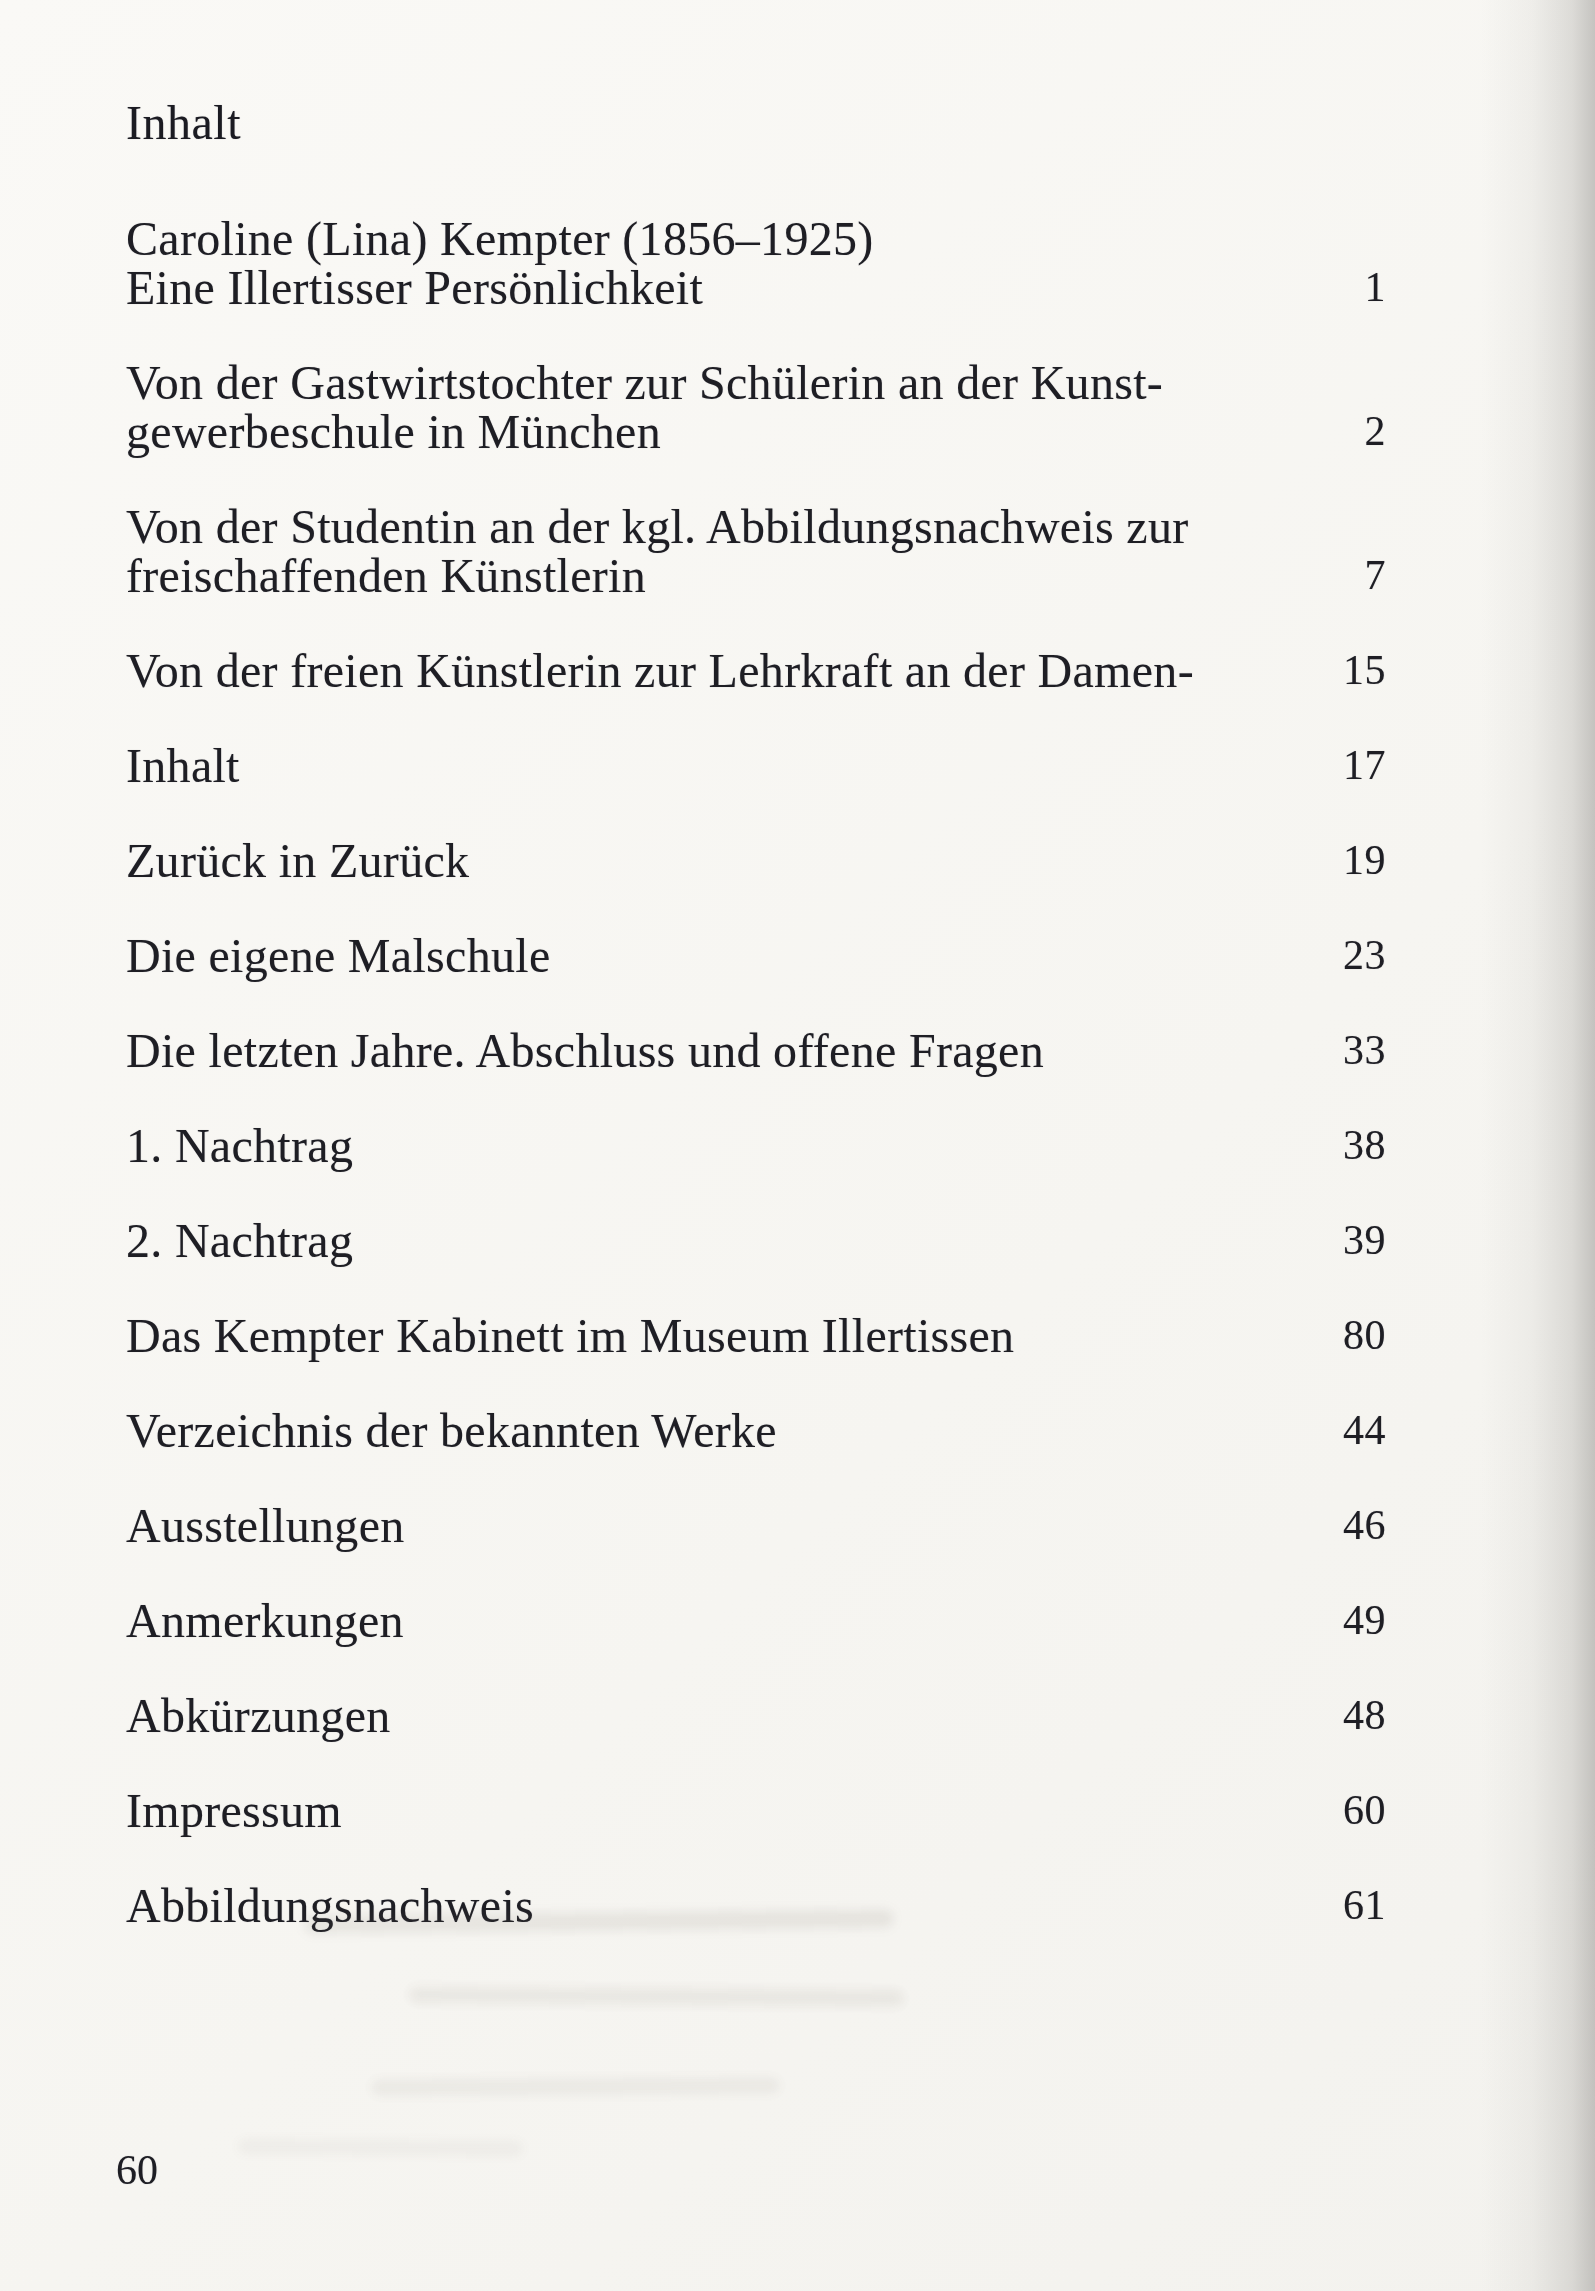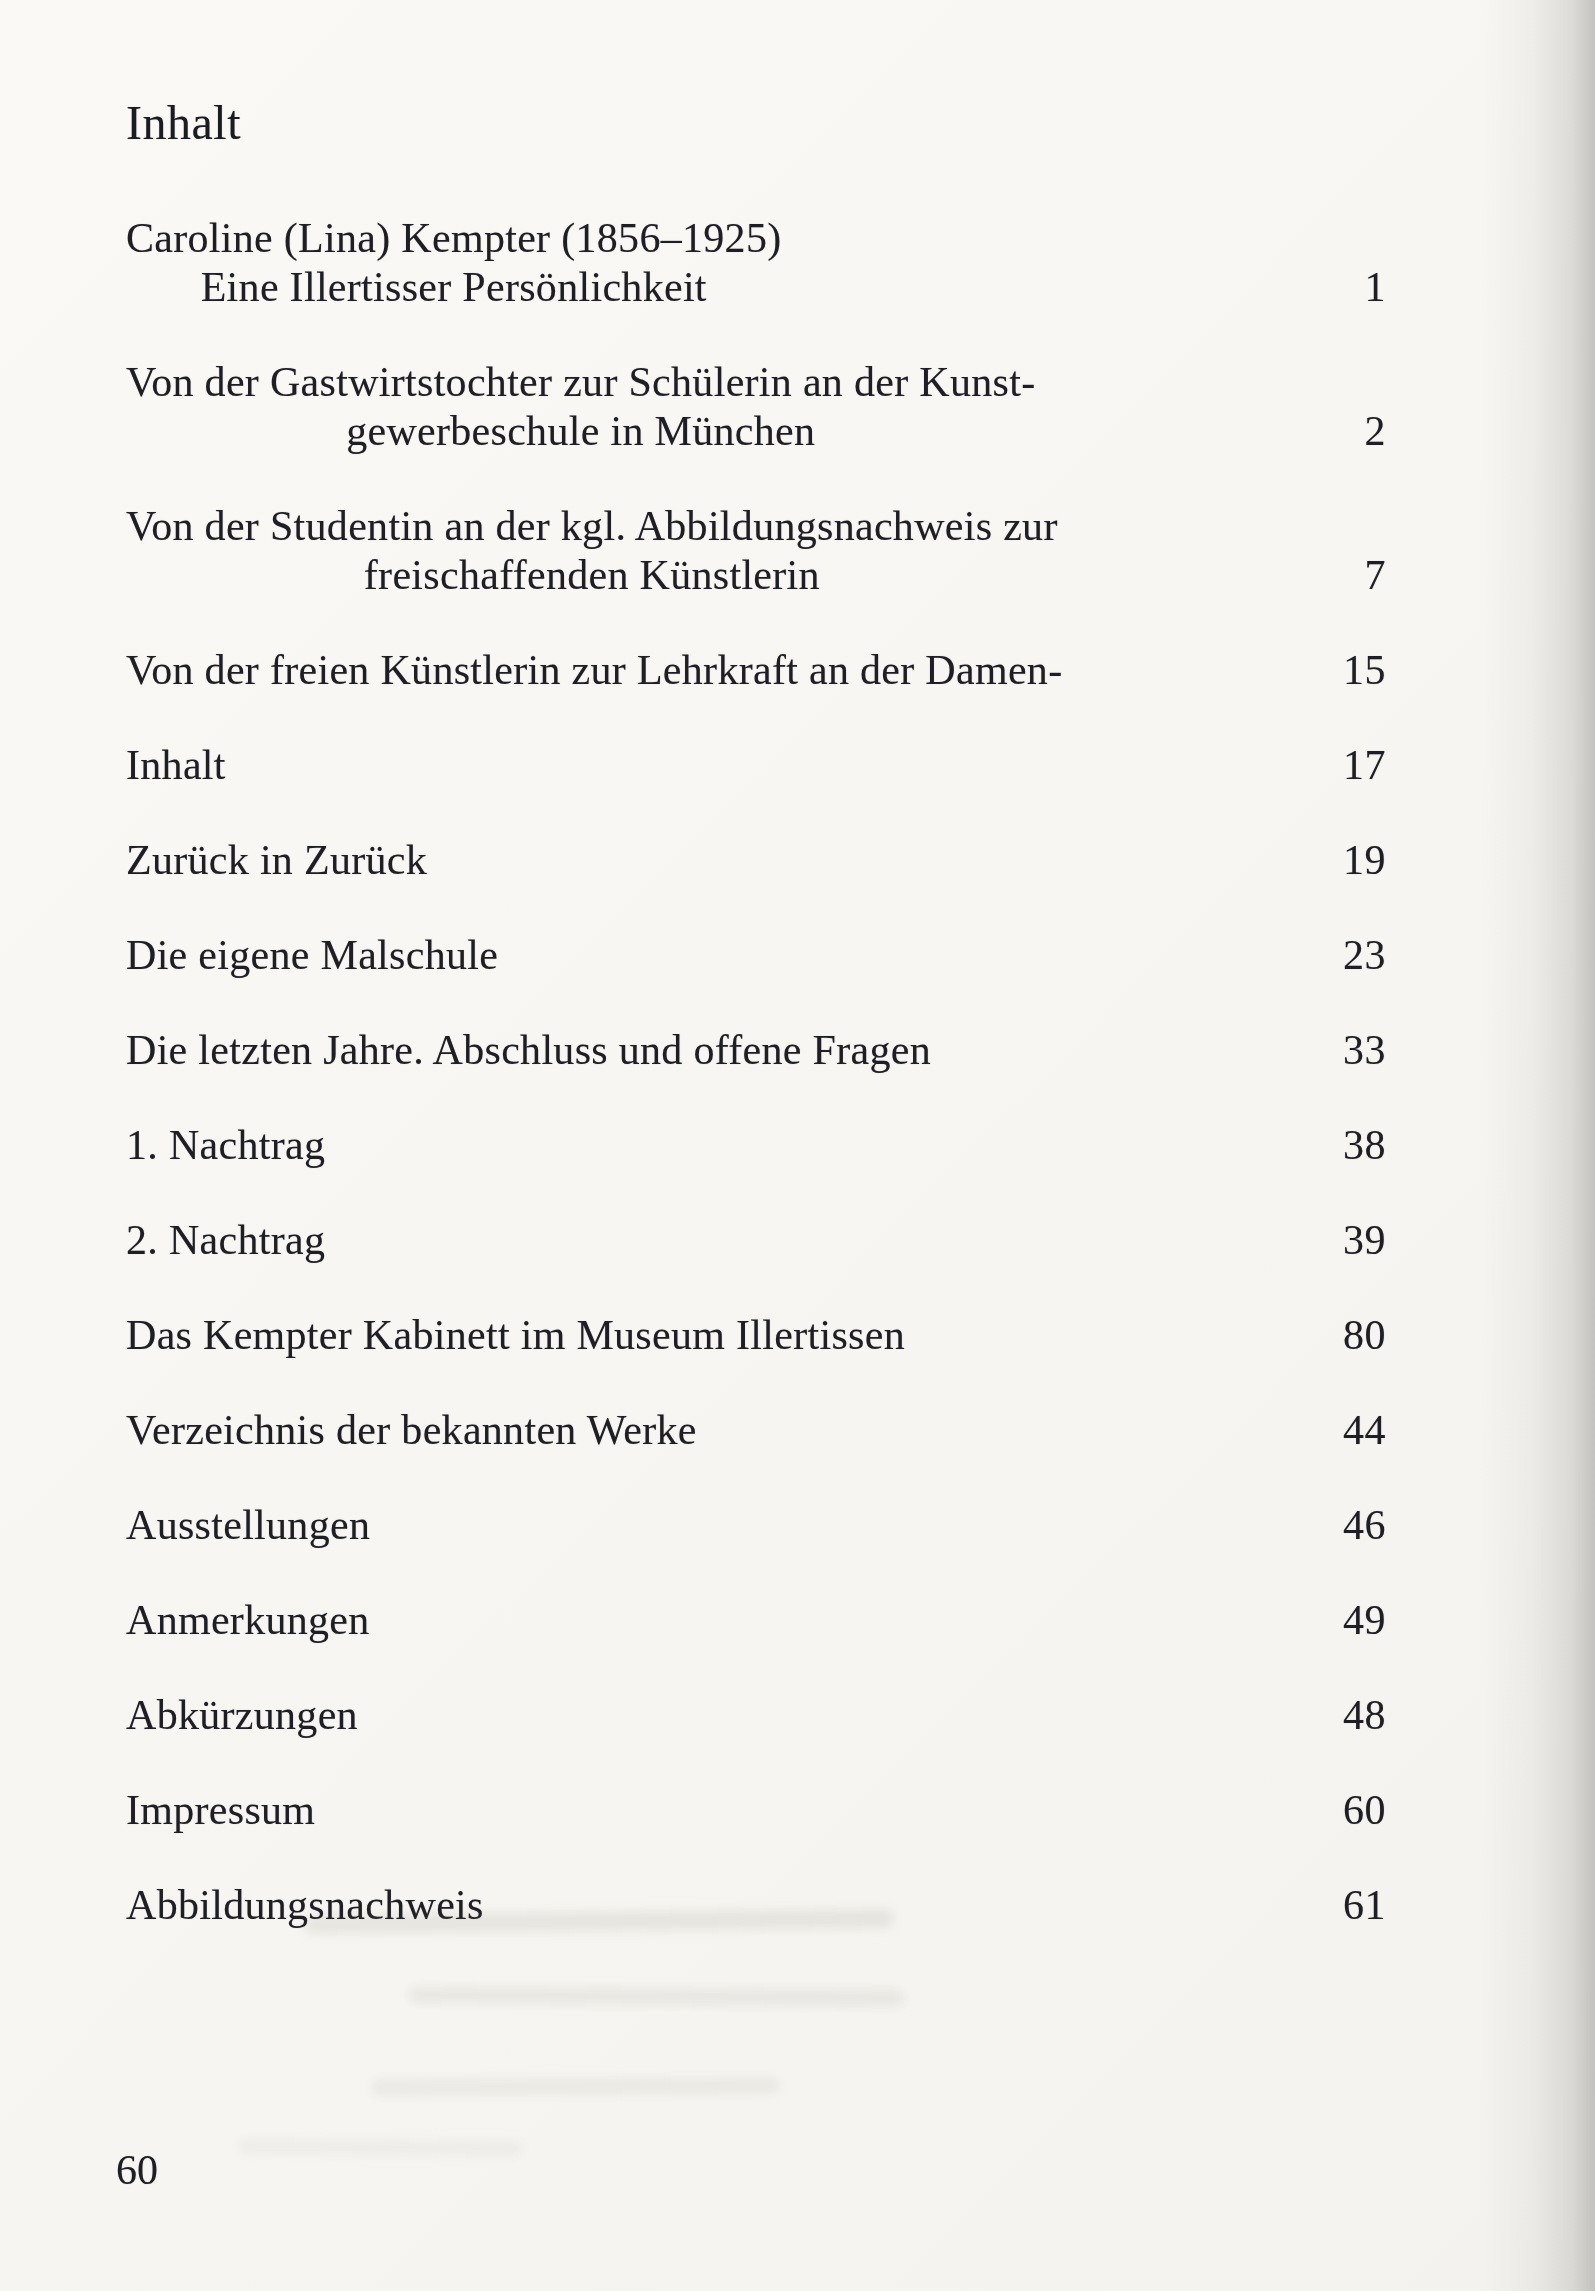--- a/index.html
+++ b/index.html
@@ -53,25 +53,24 @@
   .toc {
     display: block;
   }
   .entry {
     display: flex;
     justify-content: space-between;
     align-items: flex-end;
     margin-bottom: 46px;
   }
   .entry-title {
-    font-size: 42px;
+    font-size: 48px;
     line-height: 49px;
     letter-spacing: 0.3px;
     text-shadow: 0 0 1px rgba(40,40,60,0.30);
-    text-align: center;
   }
   .entry-page {
     font-size: 42px;
     line-height: 49px;
     letter-spacing: 0.5px;
     text-align: right;
     min-width: 105px;
     text-shadow: 0 0 1px rgba(40,40,60,0.30);
   }
   .folio {

